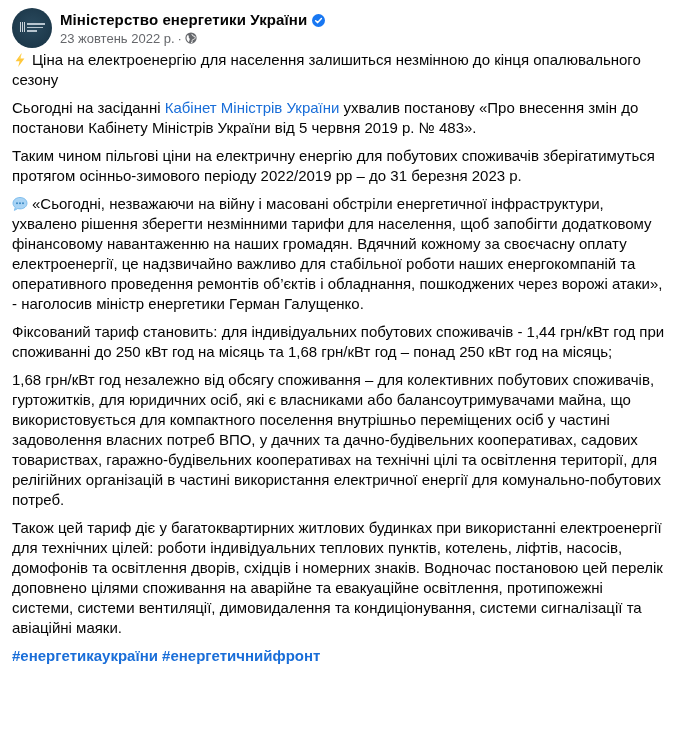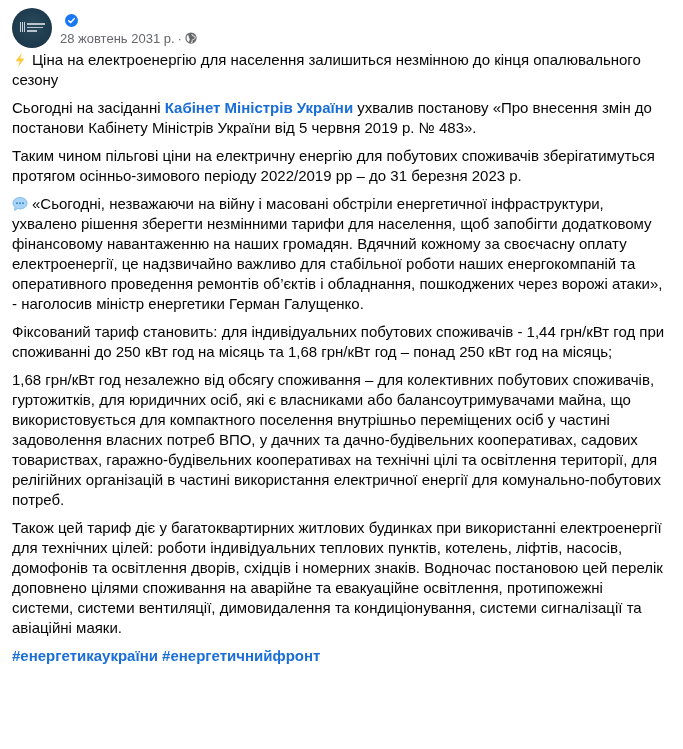--- a/index.html
+++ b/index.html
@@ -123,21 +123,21 @@
     }
     .emoji {
       display: inline-block;
       width: 16px;
       height: 16px;
       vertical-align: -3px;
       margin-right: 4px;
     }
     .link {
       color: #1a6ed8;
-      font-weight: 700;
+      font-weight: 400;
       cursor: pointer;
       text-decoration: none;
     }
     .hashtags {
       margin-top: 2px;
     }
     .hashtag {
       color: #1a6ed8;
       font-weight: 600;
       cursor: pointer;
@@ -153,29 +153,30 @@
     <div class="avatar">
       <span class="trident"></span>
       <span class="logo-lines">
         <span></span>
           <span></span>
           <span></span>
       </span>
     </div>
     <div class="meta">
       <div class="name-row">
+        <span class="page-name">Міністерство енергетики України</span>
         <span class="verified">
           <svg viewBox="0 0 16 16" width="13" height="13">
             <circle cx="8" cy="8" r="8" fill="#1877f2"></circle>
             <path d="M4.5 8.3 L7 10.6 L11.6 5.6" fill="none" stroke="#ffffff" stroke-width="1.8" stroke-linecap="round" stroke-linejoin="round"></path>
           </svg>
         </span>
       </div>
       <div class="date-row">
-        <span class="date">28 жовтень 2031 р.</span>
+        <span class="date">23 жовтень 2022 р.</span>
         <span class="sep">·</span>
         <span class="globe">
           <svg viewBox="0 0 16 16" width="12" height="12">
             <circle cx="8" cy="8" r="7.5" fill="#65676b"></circle>
             <path d="M3 4.5 C4.5 4 5.5 5 5 6.5 C4.6 7.8 6.2 8 6.3 9.3 C6.4 10.8 5.3 11.5 5.5 13.5 C3.5 12.5 2 10.5 2 8 C2 6.6 2.4 5.4 3 4.5 Z" fill="#ffffff"></path>
             <path d="M9 2.6 C10 3.4 9.6 4.6 10.6 5.2 C11.6 5.8 12.6 5.2 13.4 6 C13.8 7 13.6 8.6 12.6 9.4 C11.6 10.2 10.2 9.6 9.6 10.8 C9 12 10 13.2 9.4 14 C9 14.1 8.5 14.2 8 14.2" fill="none" stroke="#ffffff" stroke-width="1.2"></path>
           </svg>
         </span>
       </div>
     </div>

